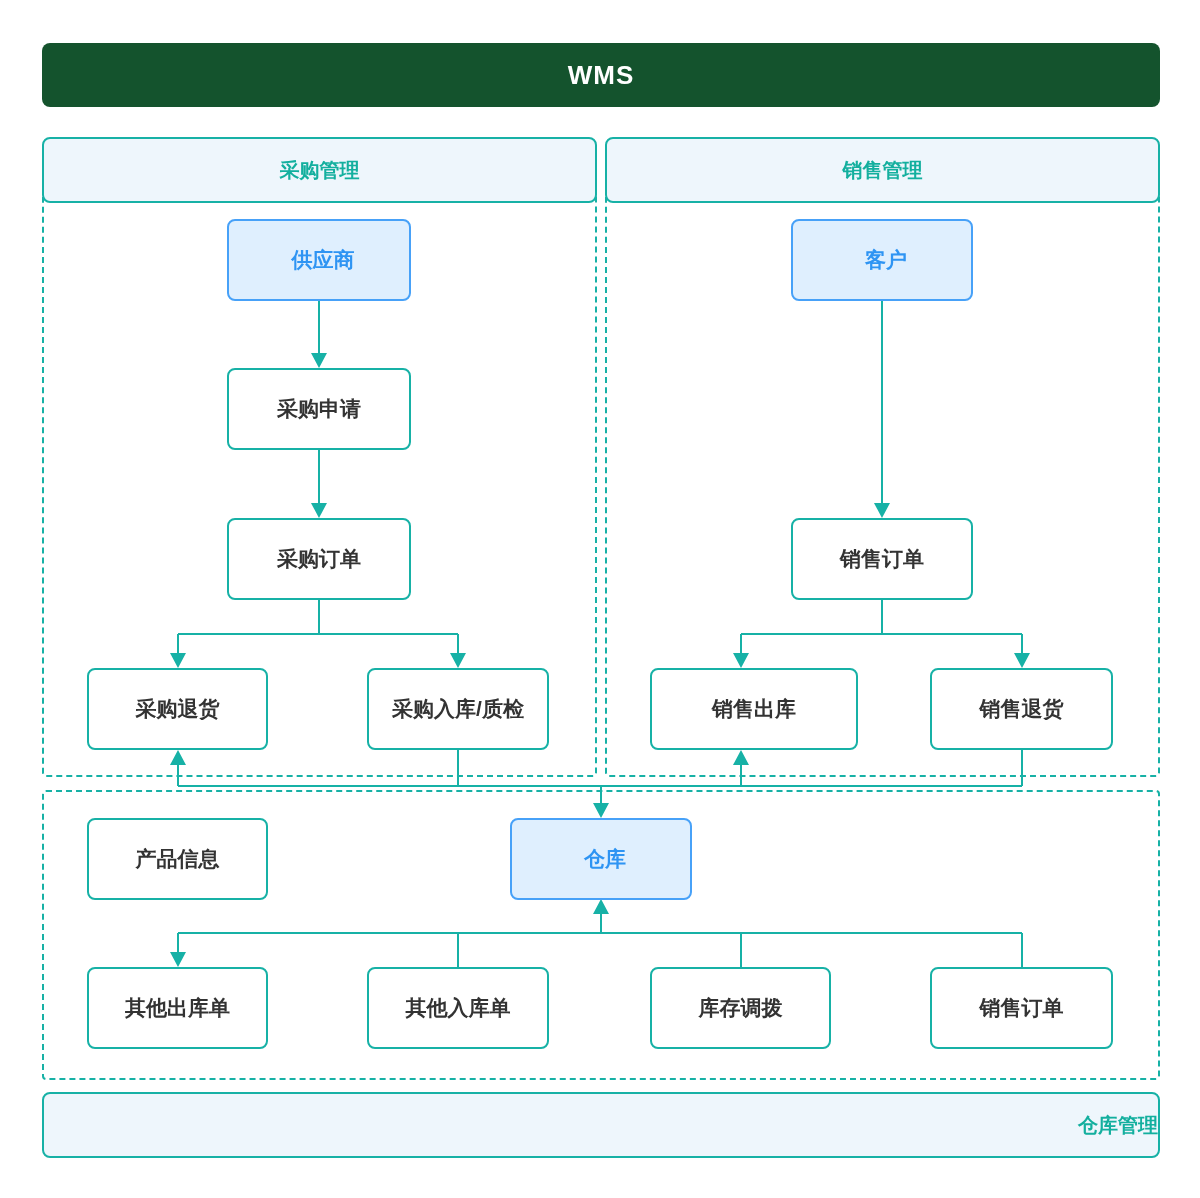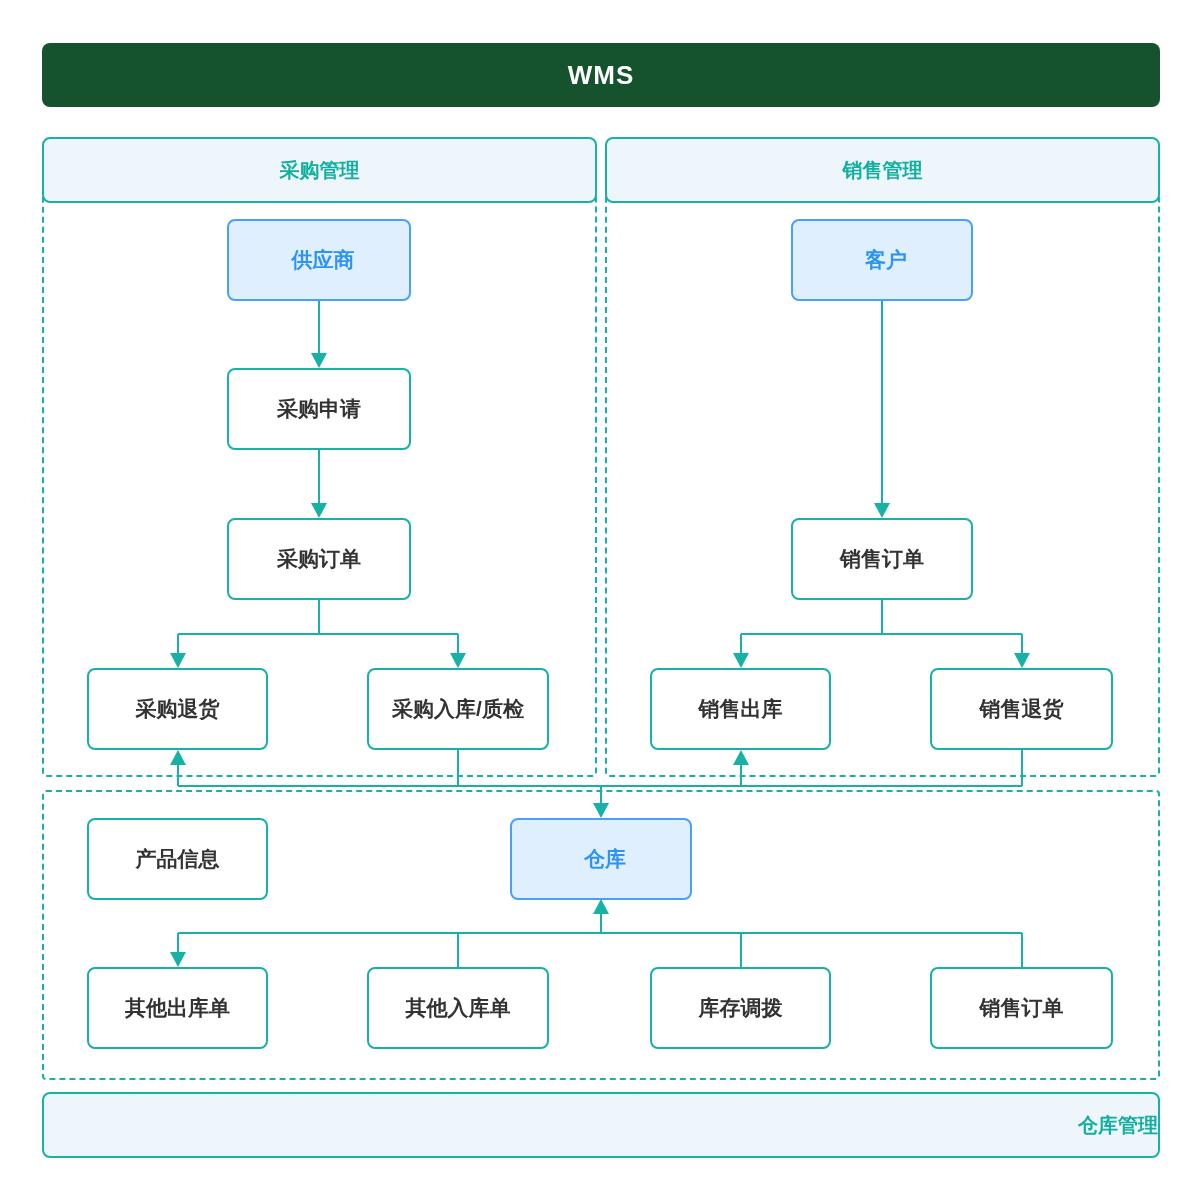--- a/index.html
+++ b/index.html
@@ -172,21 +172,21 @@
   <div class="node" style="left:367px; top:668px; width:182px;">
     <span>采购入库/质检</span>
   </div>
 
   <div class="node highlight" style="left:791px; top:219px; width:182px;">
     <span>客户</span>
   </div>
   <div class="node" style="left:791px; top:518px; width:182px;">
     <span>销售订单</span>
   </div>
-  <div class="node" style="left:650px; top:668px; width:181px;text-align:center;">
+  <div class="node" style="left:650px; top:668px; width:208px;text-align:center;">
     <span>销售出库</span>
   </div>
   <div class="node" style="left:930px; top:668px; width:183px;">
     <span>销售退货</span>
   </div>
 
   <div class="node" style="left:87px; top:818px; width:181px;">
     <span>产品信息</span>
   </div>
   <div class="node highlight" style="left:510px; top:818px; width:182px;">

